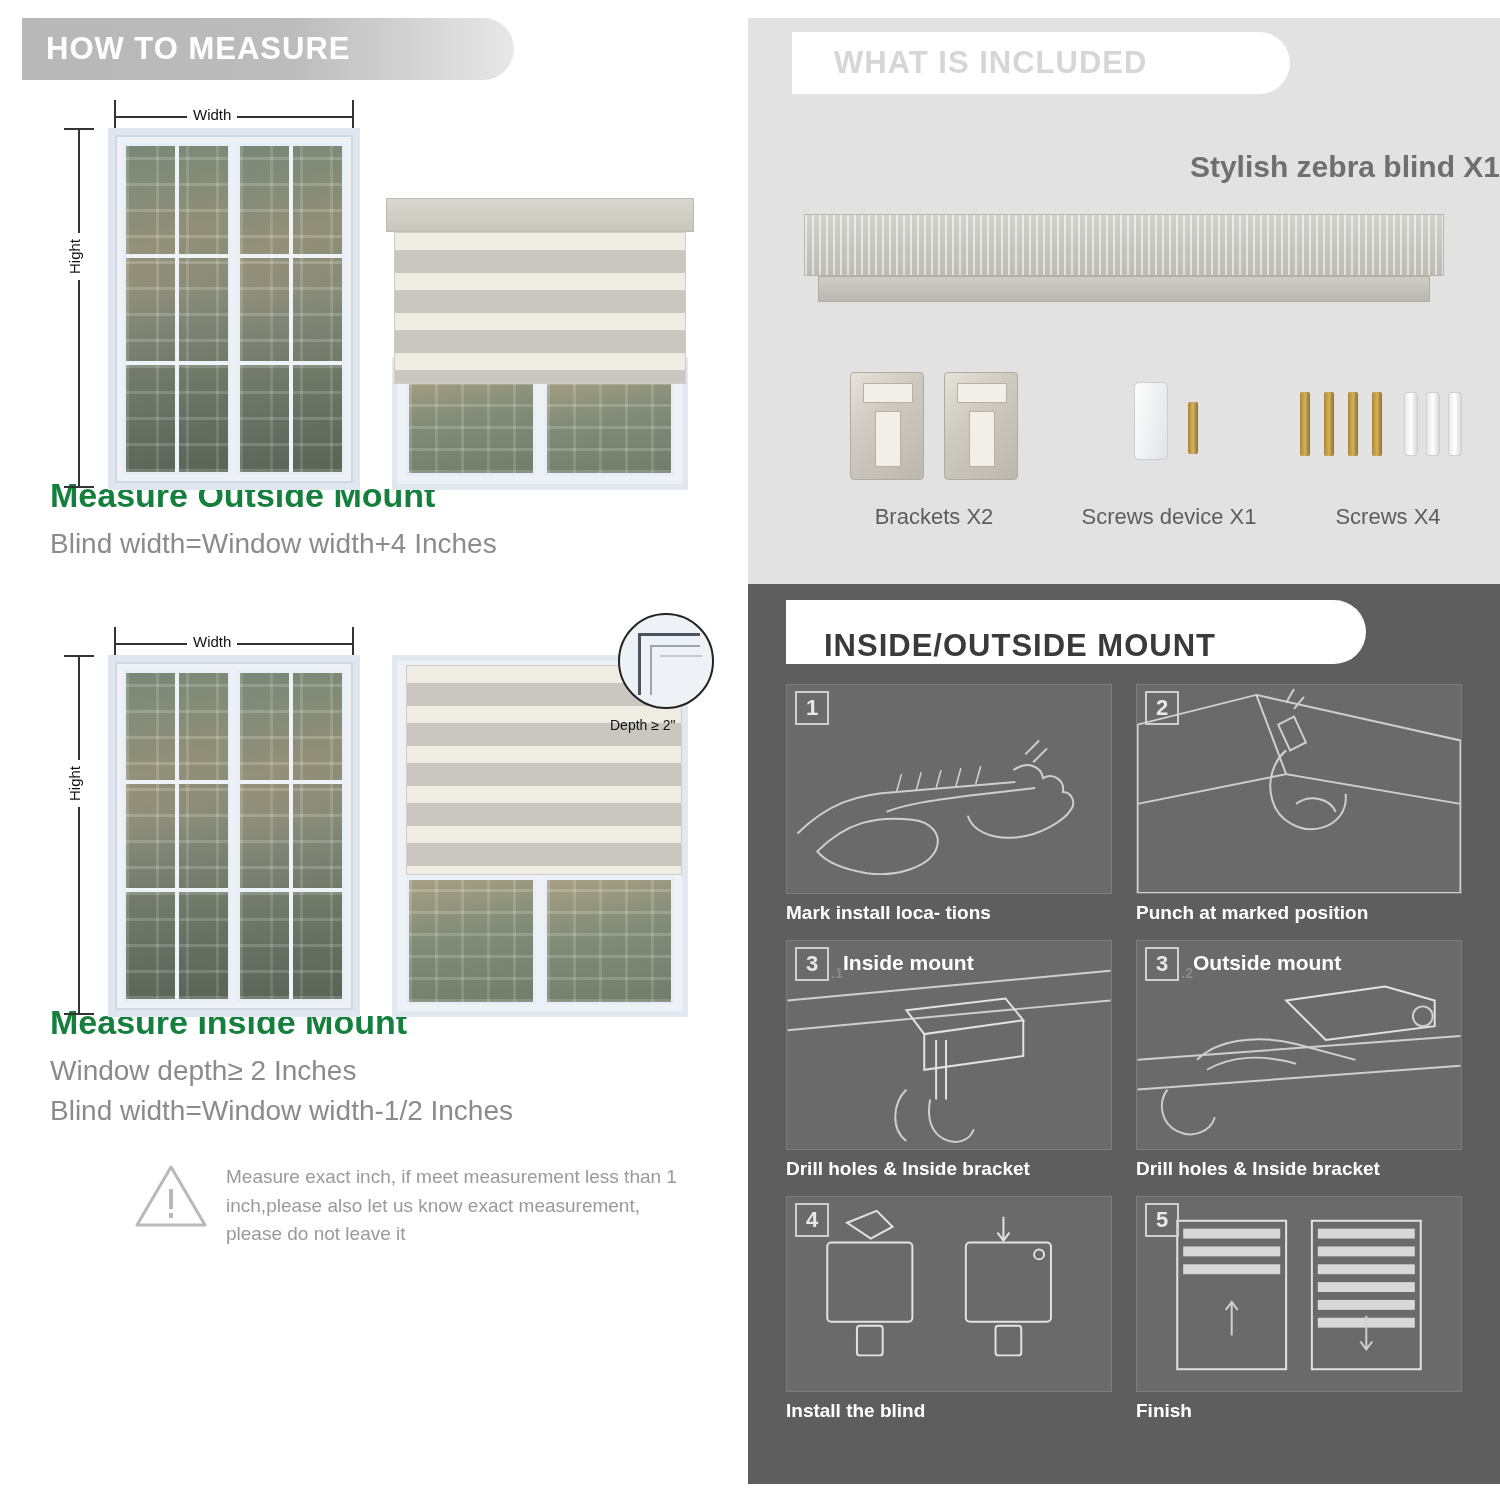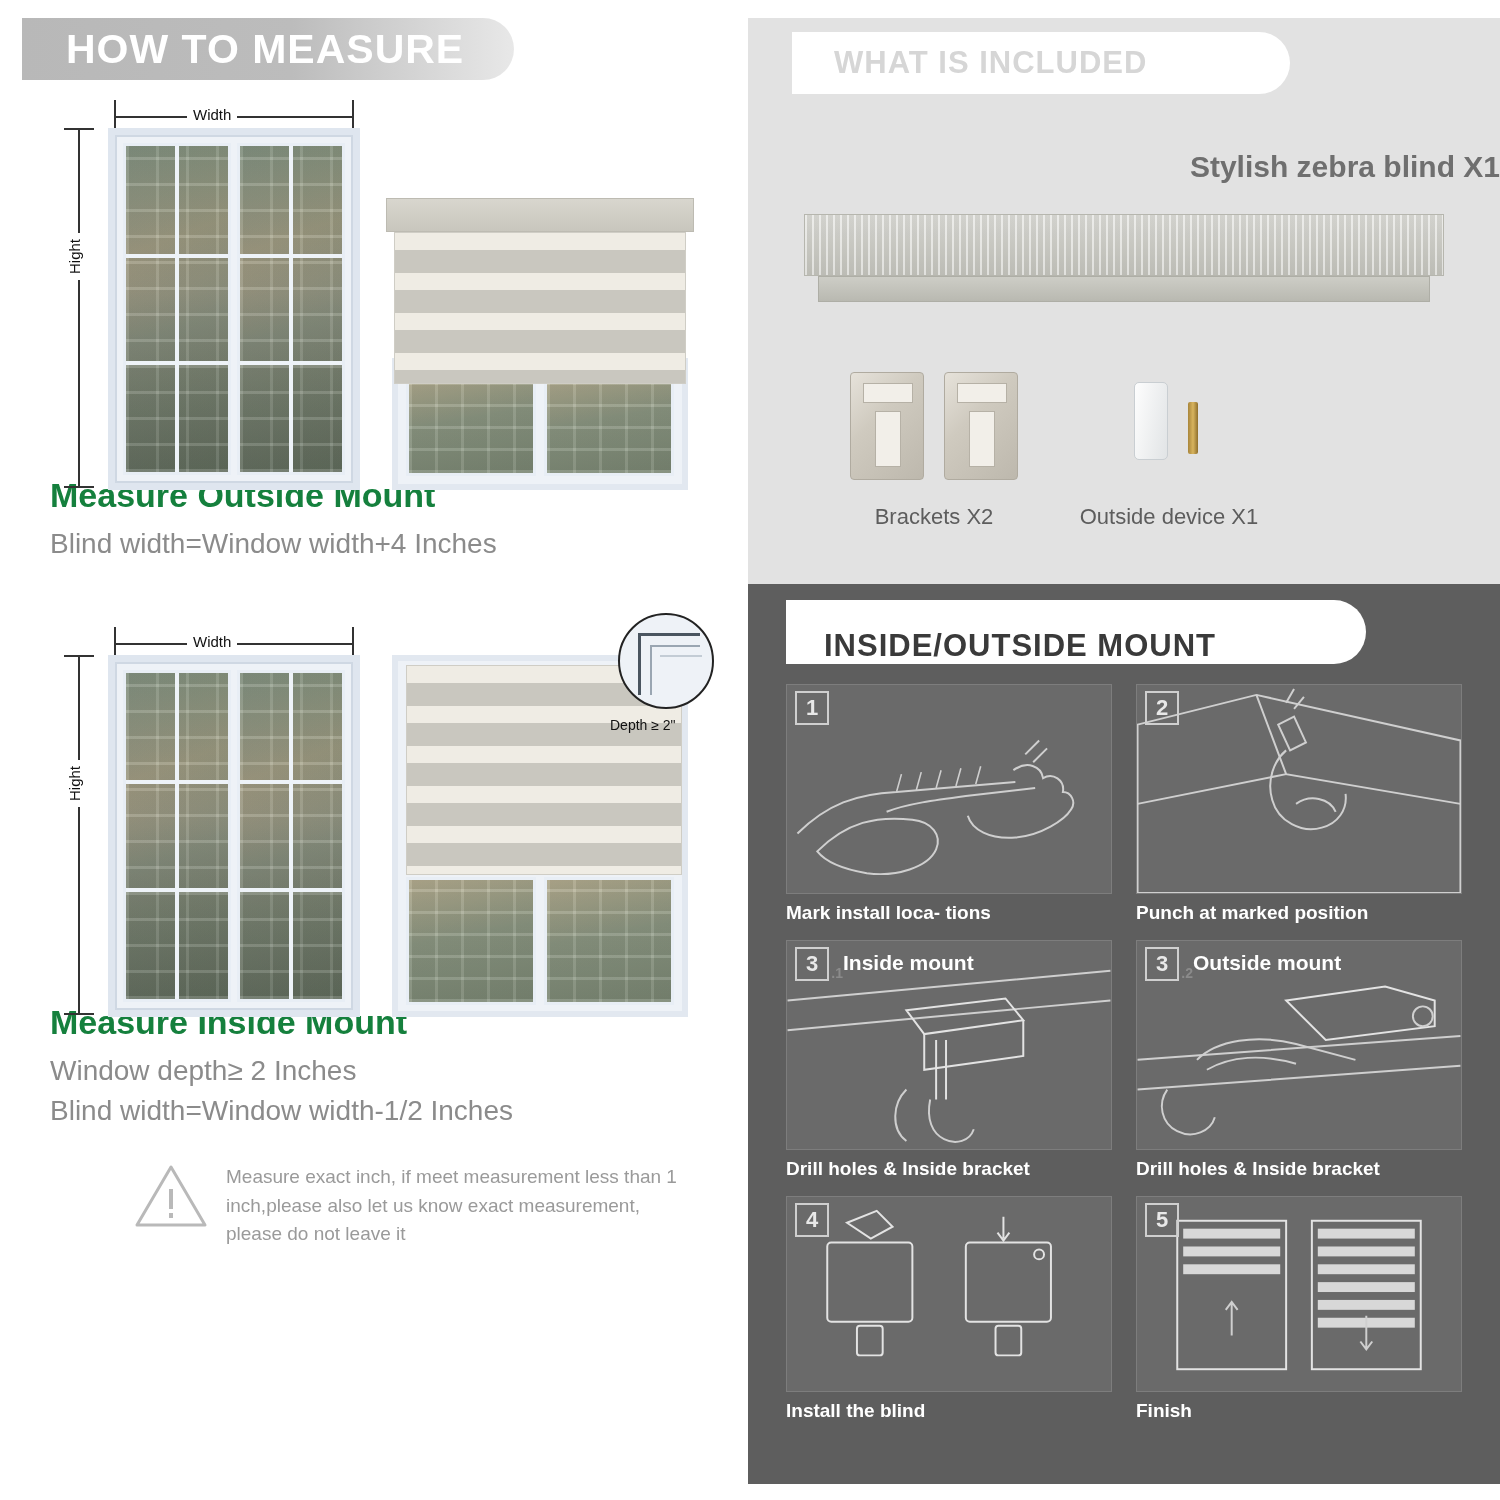--- a/index.html
+++ b/index.html
@@ -19,22 +19,22 @@
   .banner {
     position: relative;
     height: 62px;
     margin: 18px 0 0 22px;
     width: 492px;
     background: linear-gradient(to right, #b8b8b8 0%, #bcbcbc 55%, #d4d4d4 80%, #e8e8e8 100%);
     border-radius: 0 34px 34px 0;
     display: flex; align-items: center;
   }
   .banner-text {
-    color: #ffffff; font-size: 41px; font-weight: bold; letter-spacing: 1px;
-    padding-left: 44px;
+    color: #ffffff; font-size: 31px; font-weight: bold; letter-spacing: 1px;
+    padding-left: 24px;
   }
 
   
   .measure-block { position: relative; margin-left: 22px; }
 
   .illus { position: relative; height: 390px; width: 690px; }
   .dim-line {
     position:absolute; background:#333;
   }
   .dim-label {
@@ -351,23 +351,33 @@
           <div class="bracket" style="left:138px; top:14px;">
             <span class="slot" style="left:12px; top:10px; width:50px; height:20px;"></span>
             <span class="slot" style="left:24px; top:38px; width:26px; height:56px;"></span>
           </div>
           <div class="part-label">Brackets X2</div>
         </div>
 
         <div class="part" style="left:310px; top:0; width:222px; height:180px;">
           <div class="safety" style="left:76px; top:24px;"></div>
           <div class="screw gold" style="left:130px; top:44px; height:52px;"></div>
-          <div class="part-label">Outside device X1</div>
-        </div>
-
+          <div class="part-label">Screws device X1</div>
+        </div>
+
+        <div class="part" style="left:528px; top:0; width:224px; height:180px;">
+          <div class="screw gold" style="left:24px; top:34px; height:64px;"></div>
+          <div class="screw gold" style="left:48px; top:34px; height:64px;"></div>
+          <div class="screw gold" style="left:72px; top:34px; height:64px;"></div>
+          <div class="screw gold" style="left:96px; top:34px; height:64px;"></div>
+          <div class="anchor" style="left:128px; top:34px; height:64px;"></div>
+          <div class="anchor" style="left:150px; top:34px; height:64px;"></div>
+          <div class="anchor" style="left:172px; top:34px; height:64px;"></div>
+          <div class="part-label">Screws X4</div>
+        </div>
       </div>
     </div>
 
     <div class="mount">
       <div class="mount-tab">
         <div class="t">INSIDE/OUTSIDE MOUNT</div>
       </div>
 
       <div class="steps">
 

